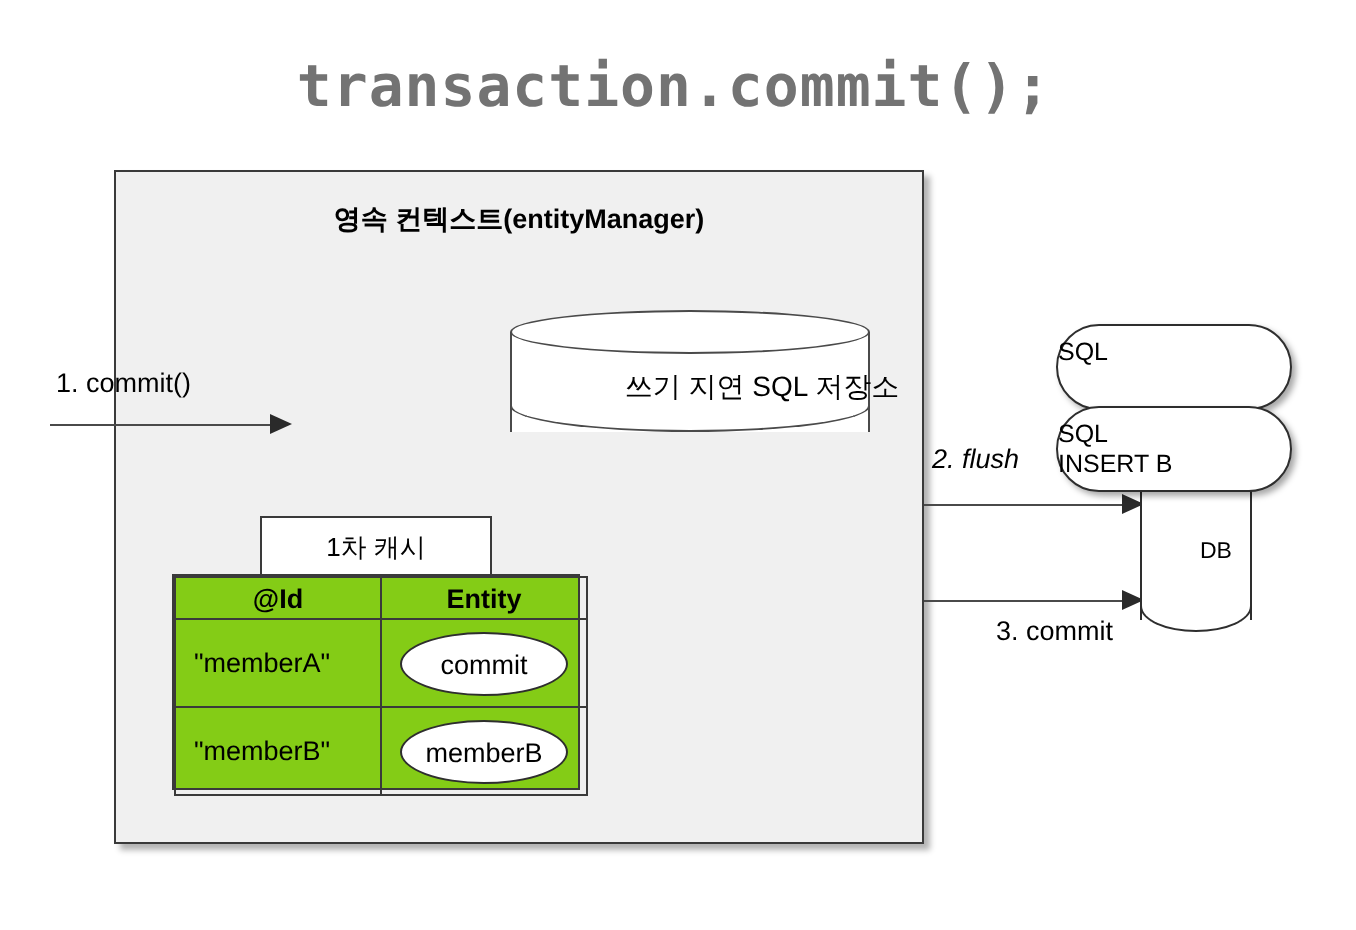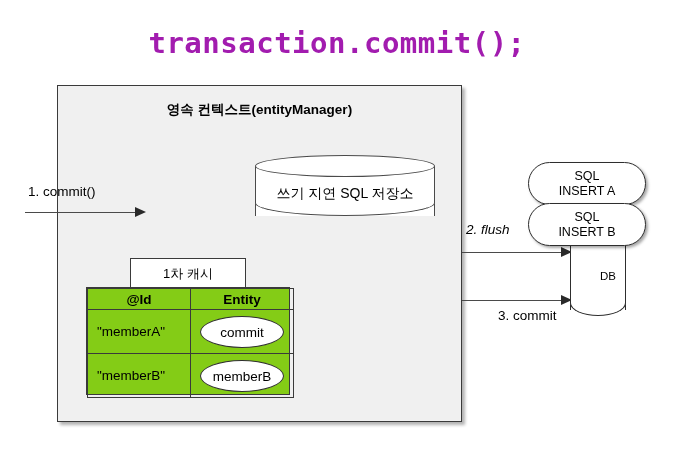--- a/index.html
+++ b/index.html
@@ -25,21 +25,21 @@
 
   
   #title {
     left: 0; top: 26px;
     width: 674px;
     text-align: center;
     font-family: "DejaVu Sans Mono", "Liberation Mono", monospace;
     font-size: 29px;
     font-weight: bold;
     letter-spacing: 0.5px;
-    color: #a21caf;
+    color: #737373;
   }
 
   
   #pc-box {
     left: 57px; top: 85px;
     width: 405px; height: 337px;
     background: #f0f0f0;
     border: 1.5px solid #3a3a3a;
     box-shadow: 3px 3px 3px rgba(0,0,0,0.30);
     box-sizing: border-box;
@@ -86,20 +86,21 @@
     box-sizing: border-box;
   }
   #sql-store .cyl-label {
     position: absolute;
     left: 0; top: 30px;
     width: 180px;
     text-align: center;
     font-size: 14px;
     color: #000;
     z-index: 4;
+    padding-left: 36px;
   }
 
   
   #cache-tab {
     left: 130px; top: 258px;
     width: 116px; height: 30px;
     background: #ffffff;
     border: 1.3px solid #3a3a3a;
     border-bottom: none;
     box-sizing: border-box;
@@ -245,21 +246,20 @@
   }
 
   
   .sql-pill {
     width: 118px;
     height: 43px;
     background: #ffffff;
     border: 1.6px solid #2e2e2e;
     border-radius: 22px;
     box-sizing: border-box;
-    text-align: center;
     font-size: 12.5px;
     line-height: 15px;
     padding-top: 6px;
     box-shadow: 2px 2px 3px rgba(0,0,0,0.35);
     z-index: 5;
   }
   #sql-a { left: 528px; top: 162px; }
   #sql-b { left: 528px; top: 203px; }
 </style>
 </head>
@@ -327,21 +327,20 @@
 
   <div class="abs" id="db">
     <div class="db-body"></div>
     <div class="db-bottom"></div>
     <div class="db-top"></div>
     <div class="db-label">DB</div>
   </div>
 
   <div class="abs sql-pill" id="sql-a">
     <div>SQL</div>
-    <div>INSERT A</div>
   </div>
 
   <div class="abs sql-pill" id="sql-b">
     <div>SQL</div>
     <div>INSERT B</div>
   </div>
 
 </div>
 
 </body></html>

